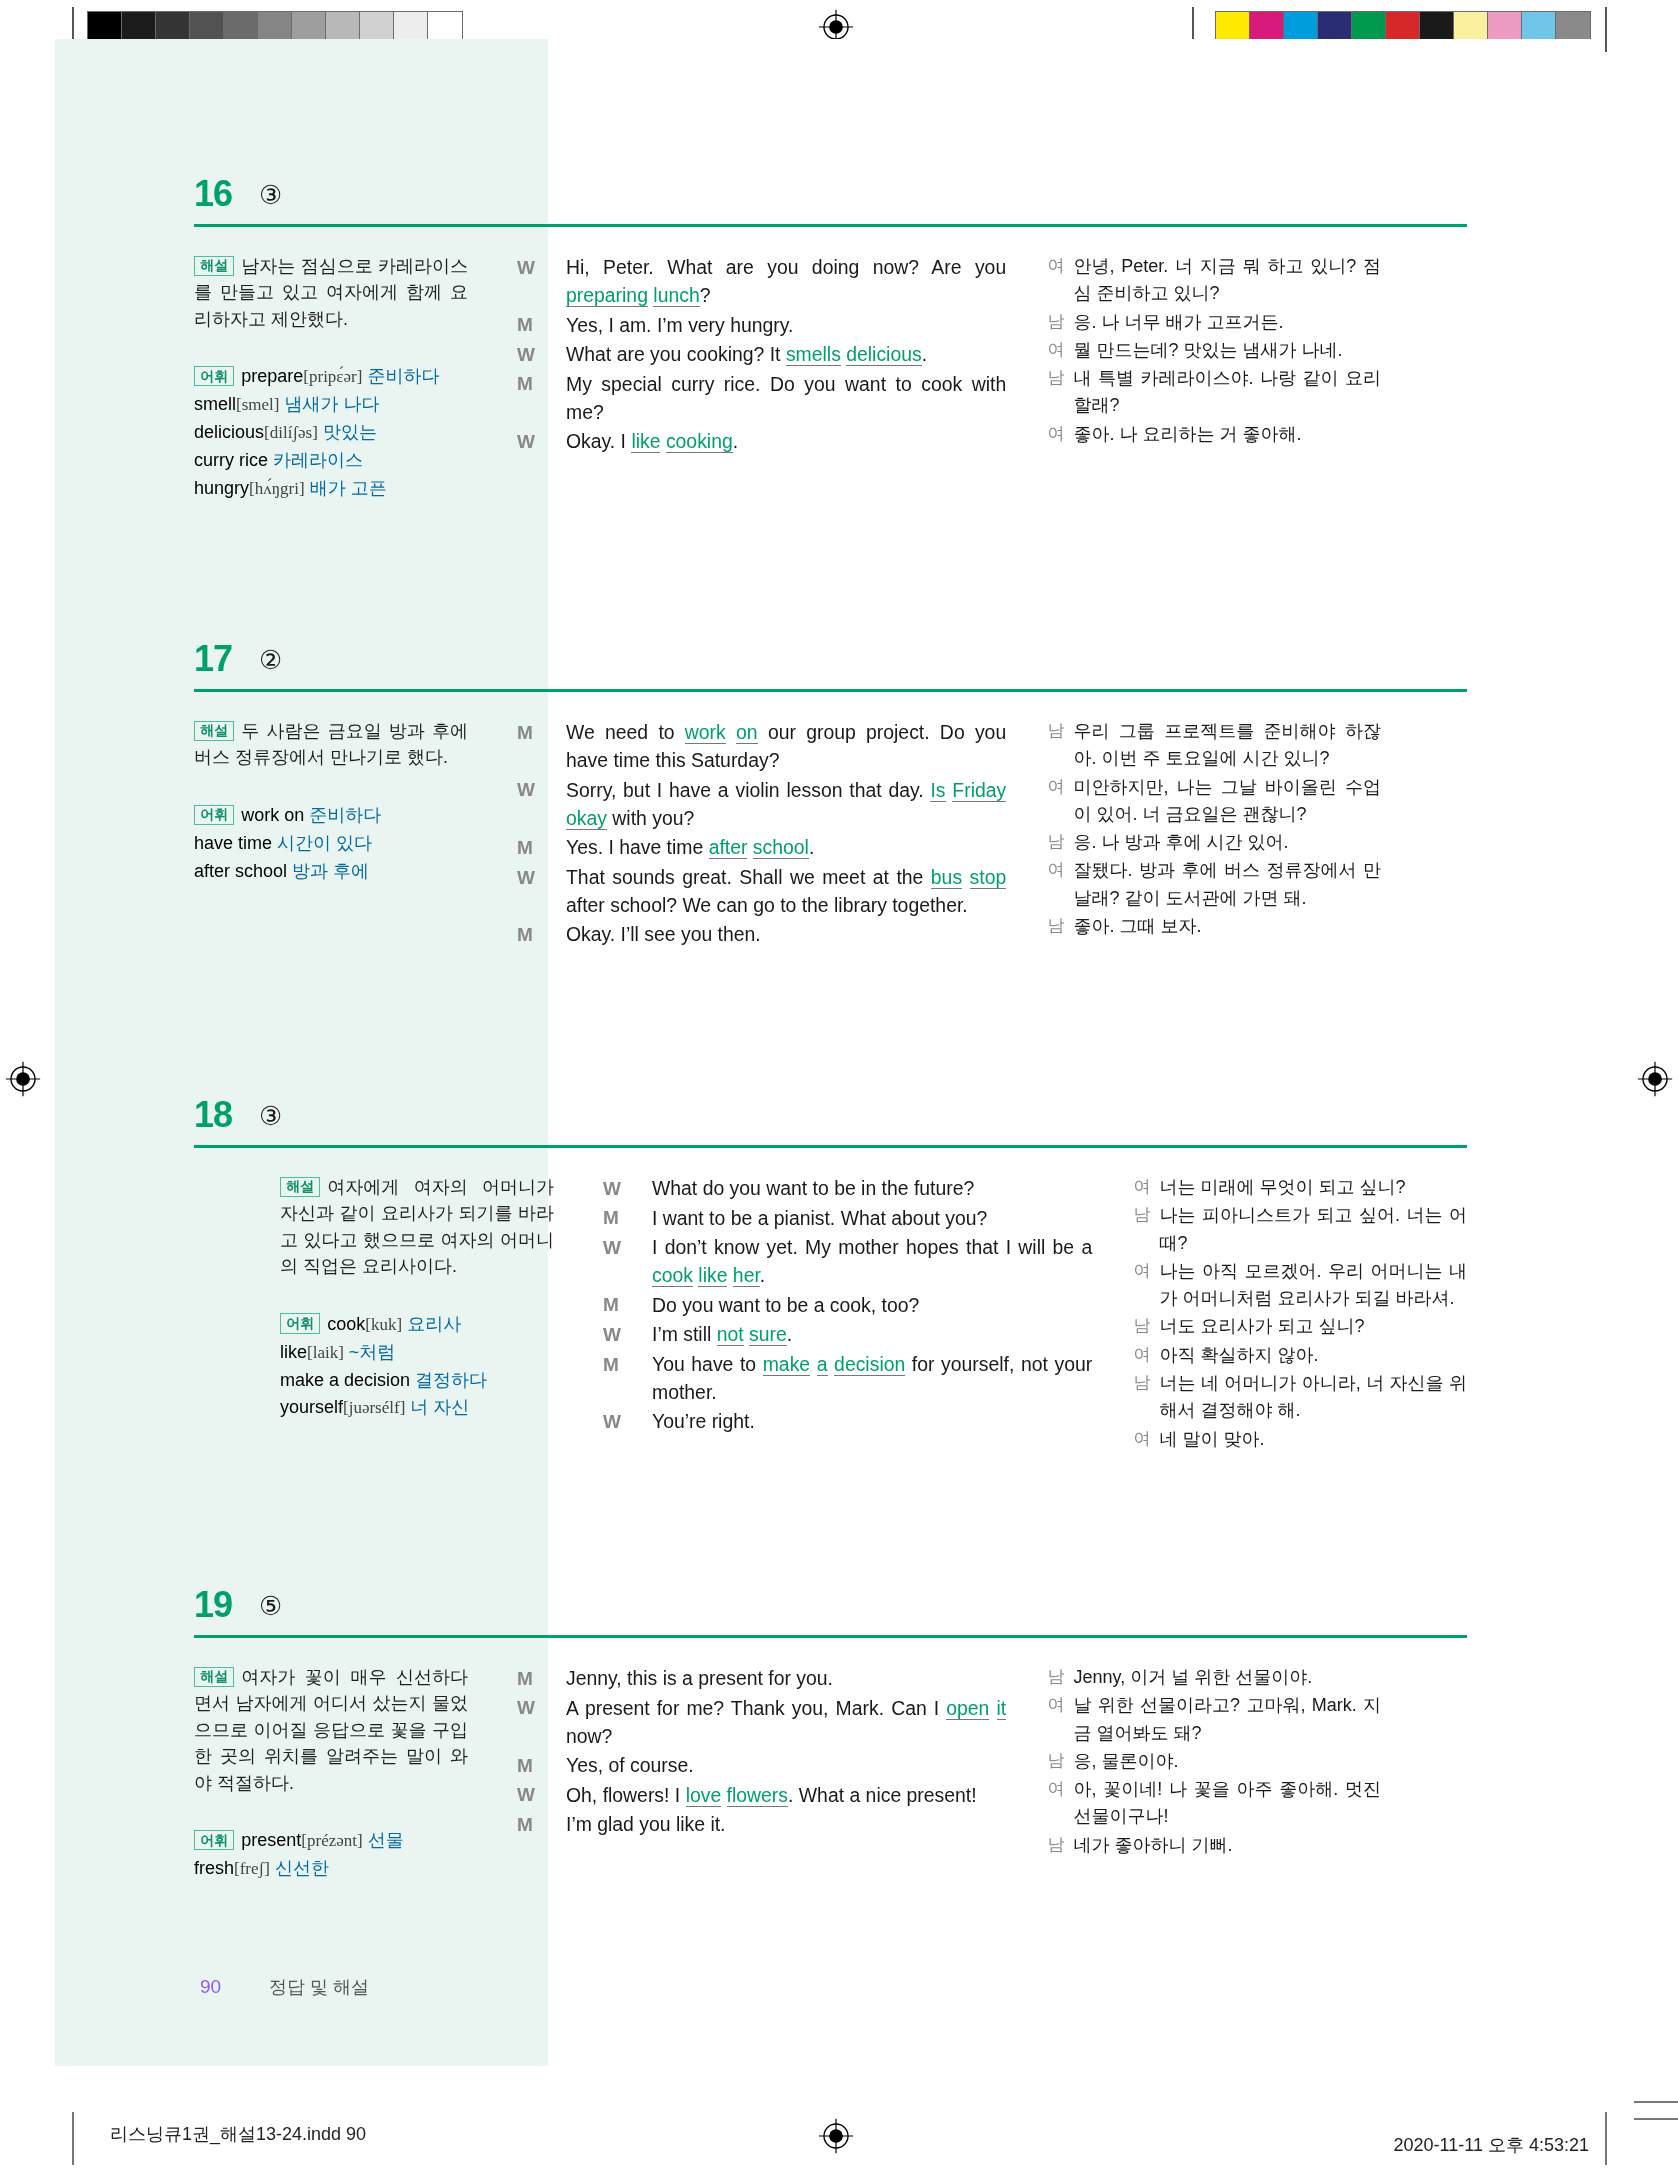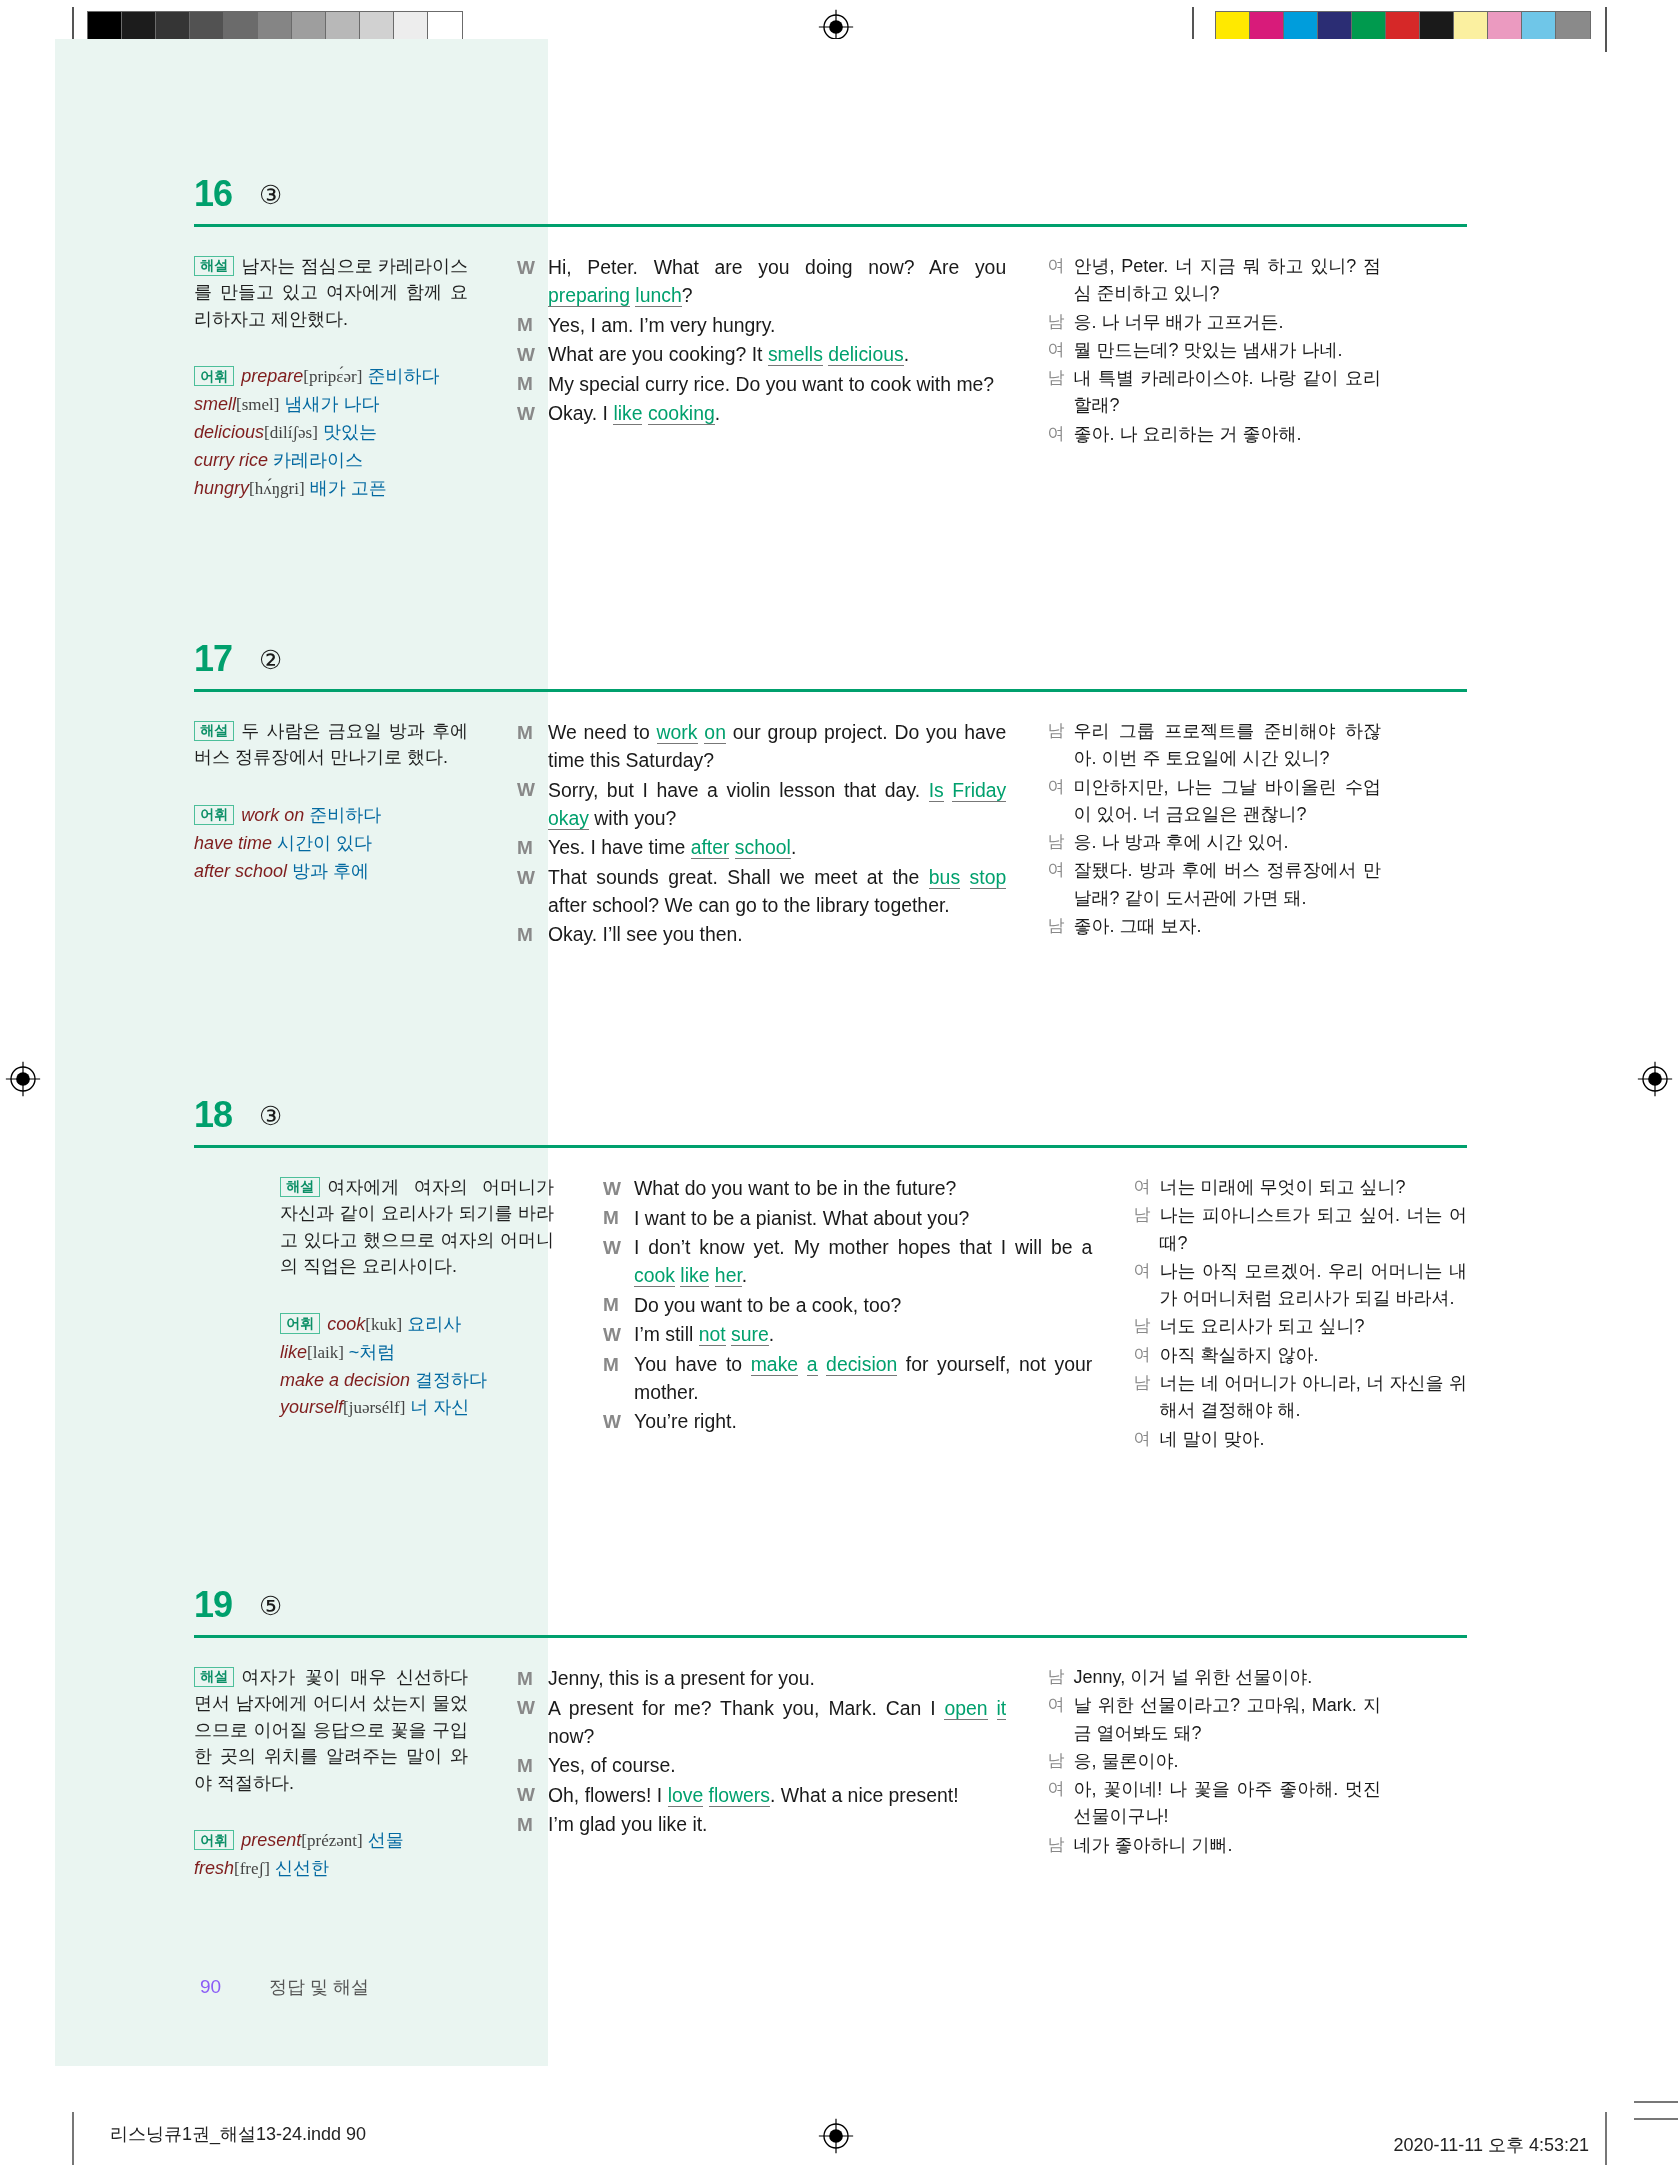--- a/index.html
+++ b/index.html
@@ -66,33 +66,33 @@
     display:inline-block;
     border:1.3px solid #4cbf9a;
     color:#0b8f66;
     font-size:14px; font-weight:bold;
     padding:1.7px 5.2px 2.6px 5.2px;
     margin-right:6.9px;
     vertical-align:1.7px;
     line-height:1;
   }
   .vocab { margin-top:31px; font-size:18px; line-height:1.55; color:#1f1f1f; }
-  .vocab .w { font-weight:500; color:#7f1d1d;font-style:italic; }
+  .vocab .w { font-weight:500; color:#000000; }
   .vocab .ipa { font-family:"Liberation Serif","DejaVu Serif",serif; color:#444; font-size:17px; }
   .vocab .kr { color:#0369a1; }
   .vocab .entry { display:block; }
 
   
   .dlg { font-size:19.4px; line-height:1.46; color:#1a1a1a; }
   .dlg .line { display:flex; margin-bottom:0.9px; text-align:justify; }
   .dlg .spk {
     flex:0 0 31px; font-weight:bold; color:#888888;
     font-size:19px; padding-top:0.9px;
   }
-  .dlg .txt { flex:1; text-align:justify; text-justify:inter-word; }
+  .dlg .txt { flex:1; text-align:justify; text-justify:inter-word;margin-left:18px; }
   .dlg .txt.nojust { text-align:left; }
   .hl { color:#00a06d; border-bottom:1.4px solid #777; }
 
   
   .kdlg { font-size:18px; line-height:1.52; color:#1a1a1a; }
   .kdlg .line { display:flex; margin-bottom:0.9px; }
   .kdlg .spk { flex:0 0 26px; color:#888888; font-size:17px; }
   .kdlg .txt { flex:1; text-align:justify; }
   .kdlg .txt.nojust { text-align:left; }
 

